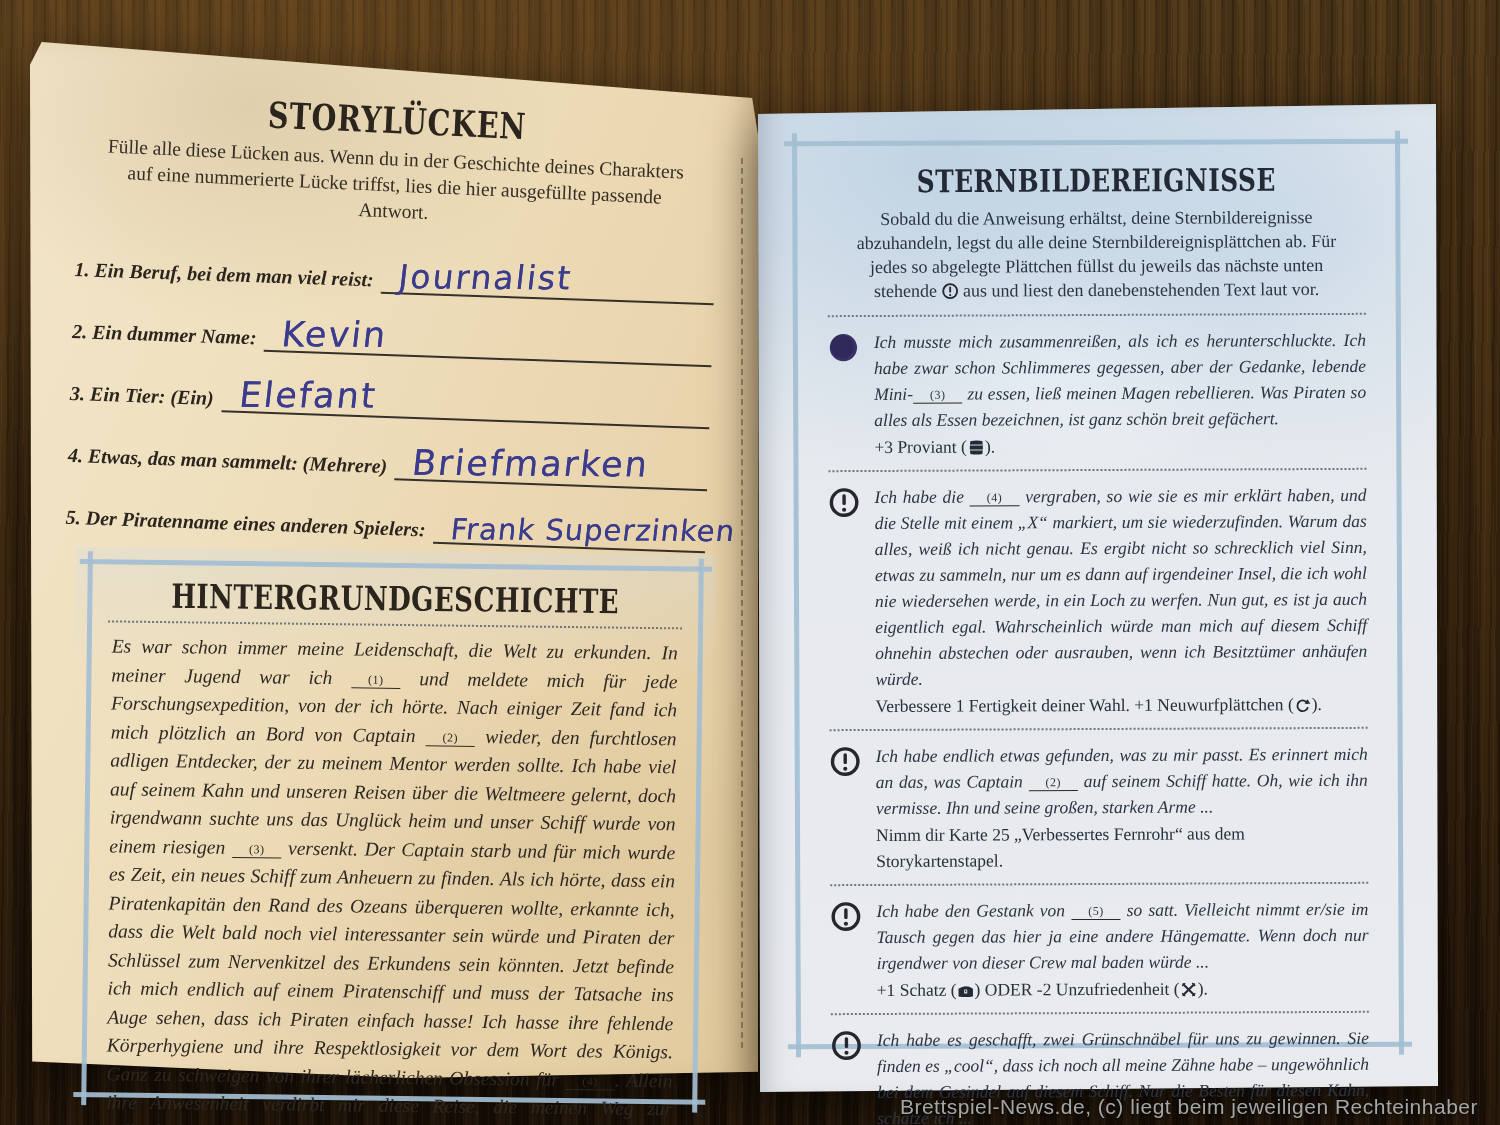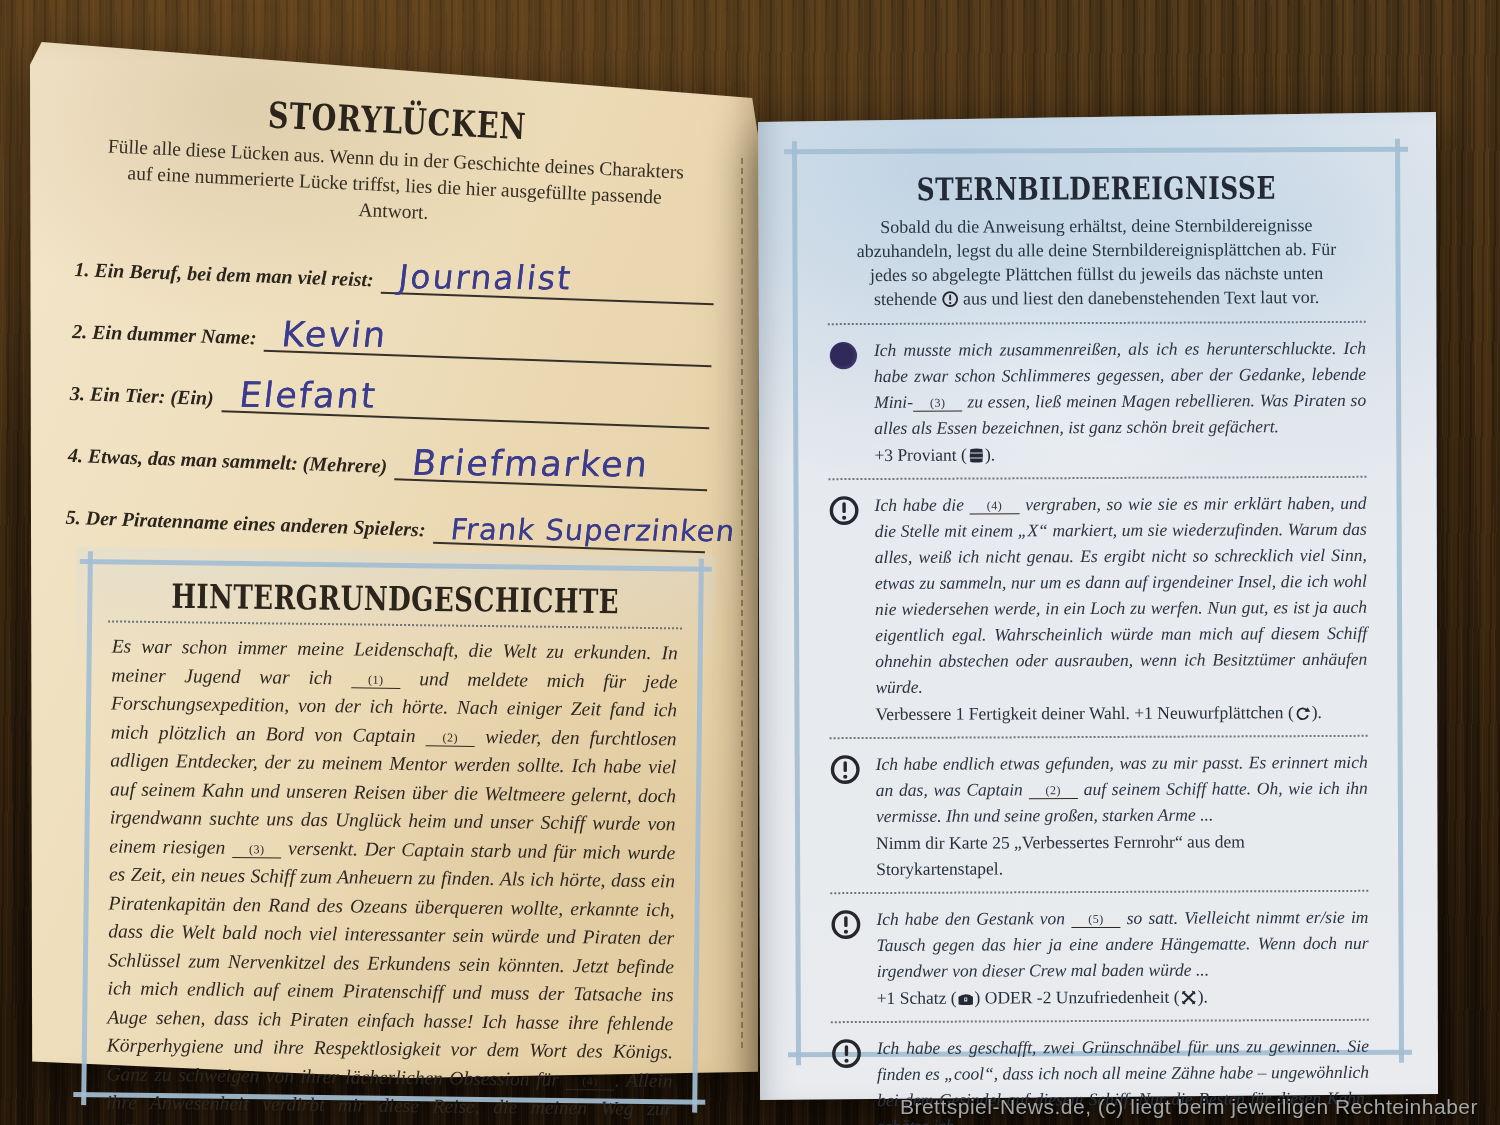--- a/index.html
+++ b/index.html
@@ -86,21 +86,21 @@
     margin:6px 4px 0 4px;text-align:justify;color:#2e2822;
     font-style:italic;font-size:19.5px;line-height:28.5px;
   }
   .blank{
     display:inline-block;border-bottom:1.8px solid #2e2822;
     font-style:normal;font-size:12px;line-height:12px;
     padding:0 17px 2px 17px;vertical-align:1px;letter-spacing:.5px;
   }
   
   .page-right{
-    left:758px;top:112px;width:680px;height:988px;
+    left:758px;top:104px;width:680px;height:988px;
     filter:drop-shadow(0 16px 26px rgba(0,0,0,.55));
   }
   .page-right .paper{
     position:absolute;inset:0;
     background:
       radial-gradient(120% 55% at 28% 6%, rgba(164,194,219,.55), rgba(164,194,219,0) 58%),
       radial-gradient(70% 35% at 78% 14%, rgba(178,204,226,.38), transparent 68%),
       radial-gradient(40% 18% at 45% 26%, rgba(255,255,255,.55), transparent 70%),
       linear-gradient(180deg,#e2e8ee 0%,#e7eaee 45%,#e9ebee 100%);
     clip-path:polygon(0 1%, 99.7% 0, 100% 99.4%, .3% 100%);

